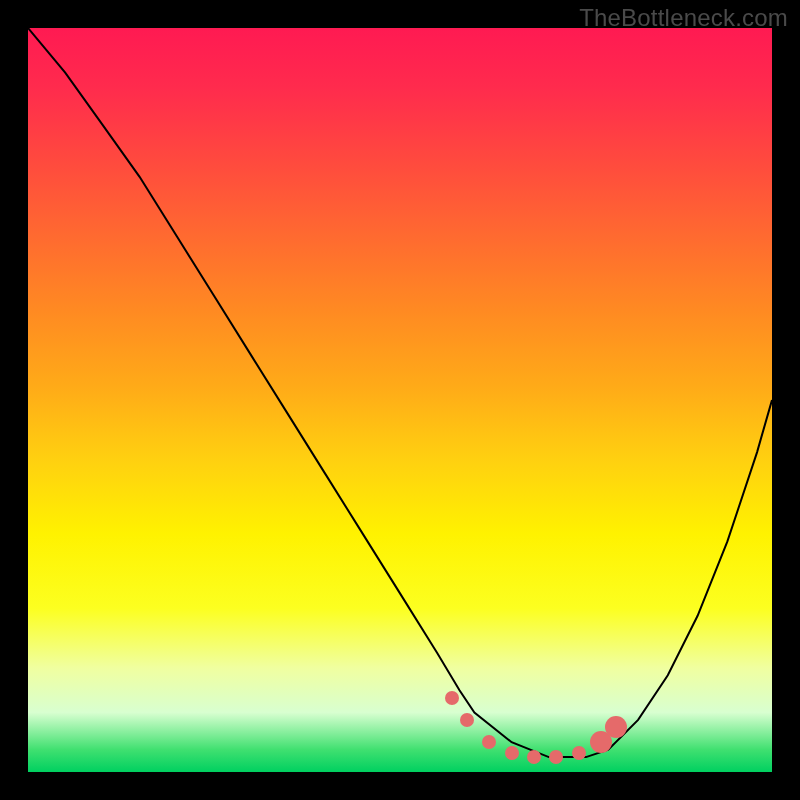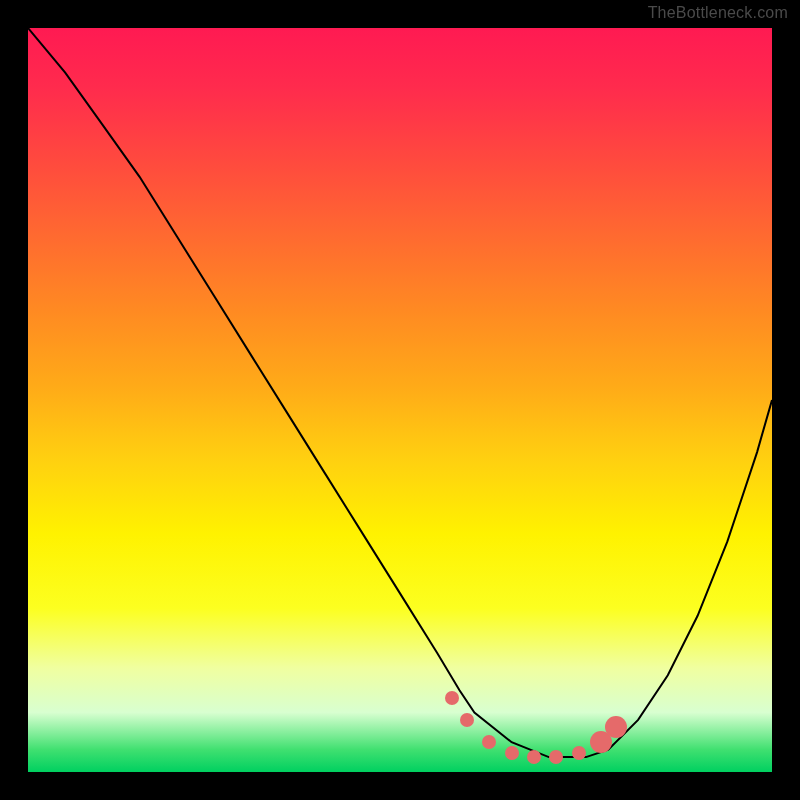--- a/index.html
+++ b/index.html
@@ -9,21 +9,21 @@
     background: #000;
     position: relative;
     font-family: Arial, sans-serif;
     overflow: hidden;
   }
   .watermark {
     position: absolute;
     top: 4px;
     right: 12px;
     color: #4a4a4a;
-    font-size: 16px;
+    font-size: 24px;
     font-weight: 500;
     z-index: 10;
     letter-spacing: 0.2px;
   }
   .plot-area {
     position: absolute;
     left: 28px;
     top: 28px;
     width: 744px;
     height: 744px;

